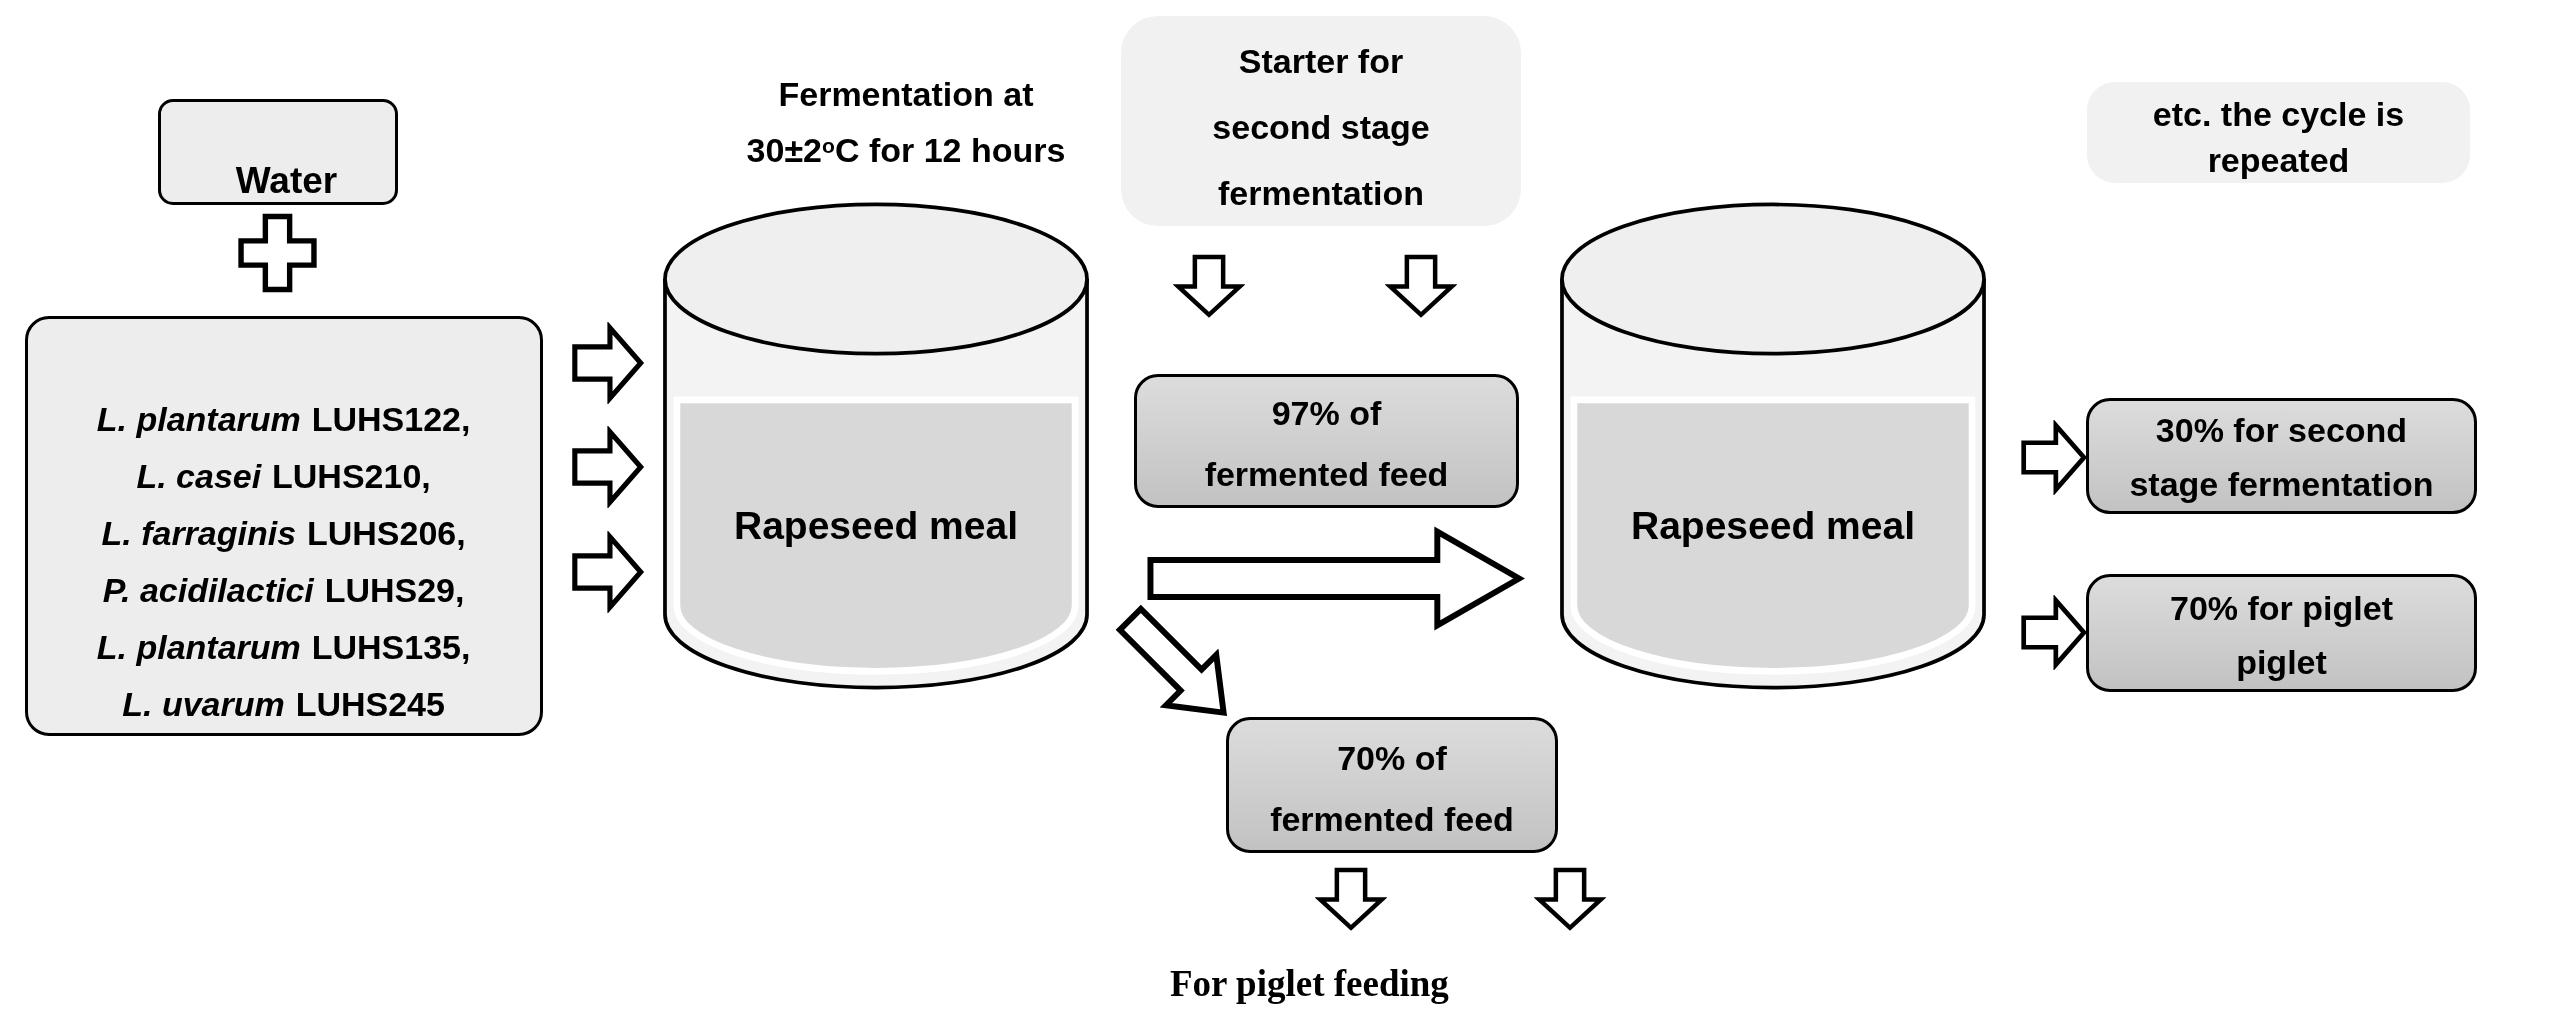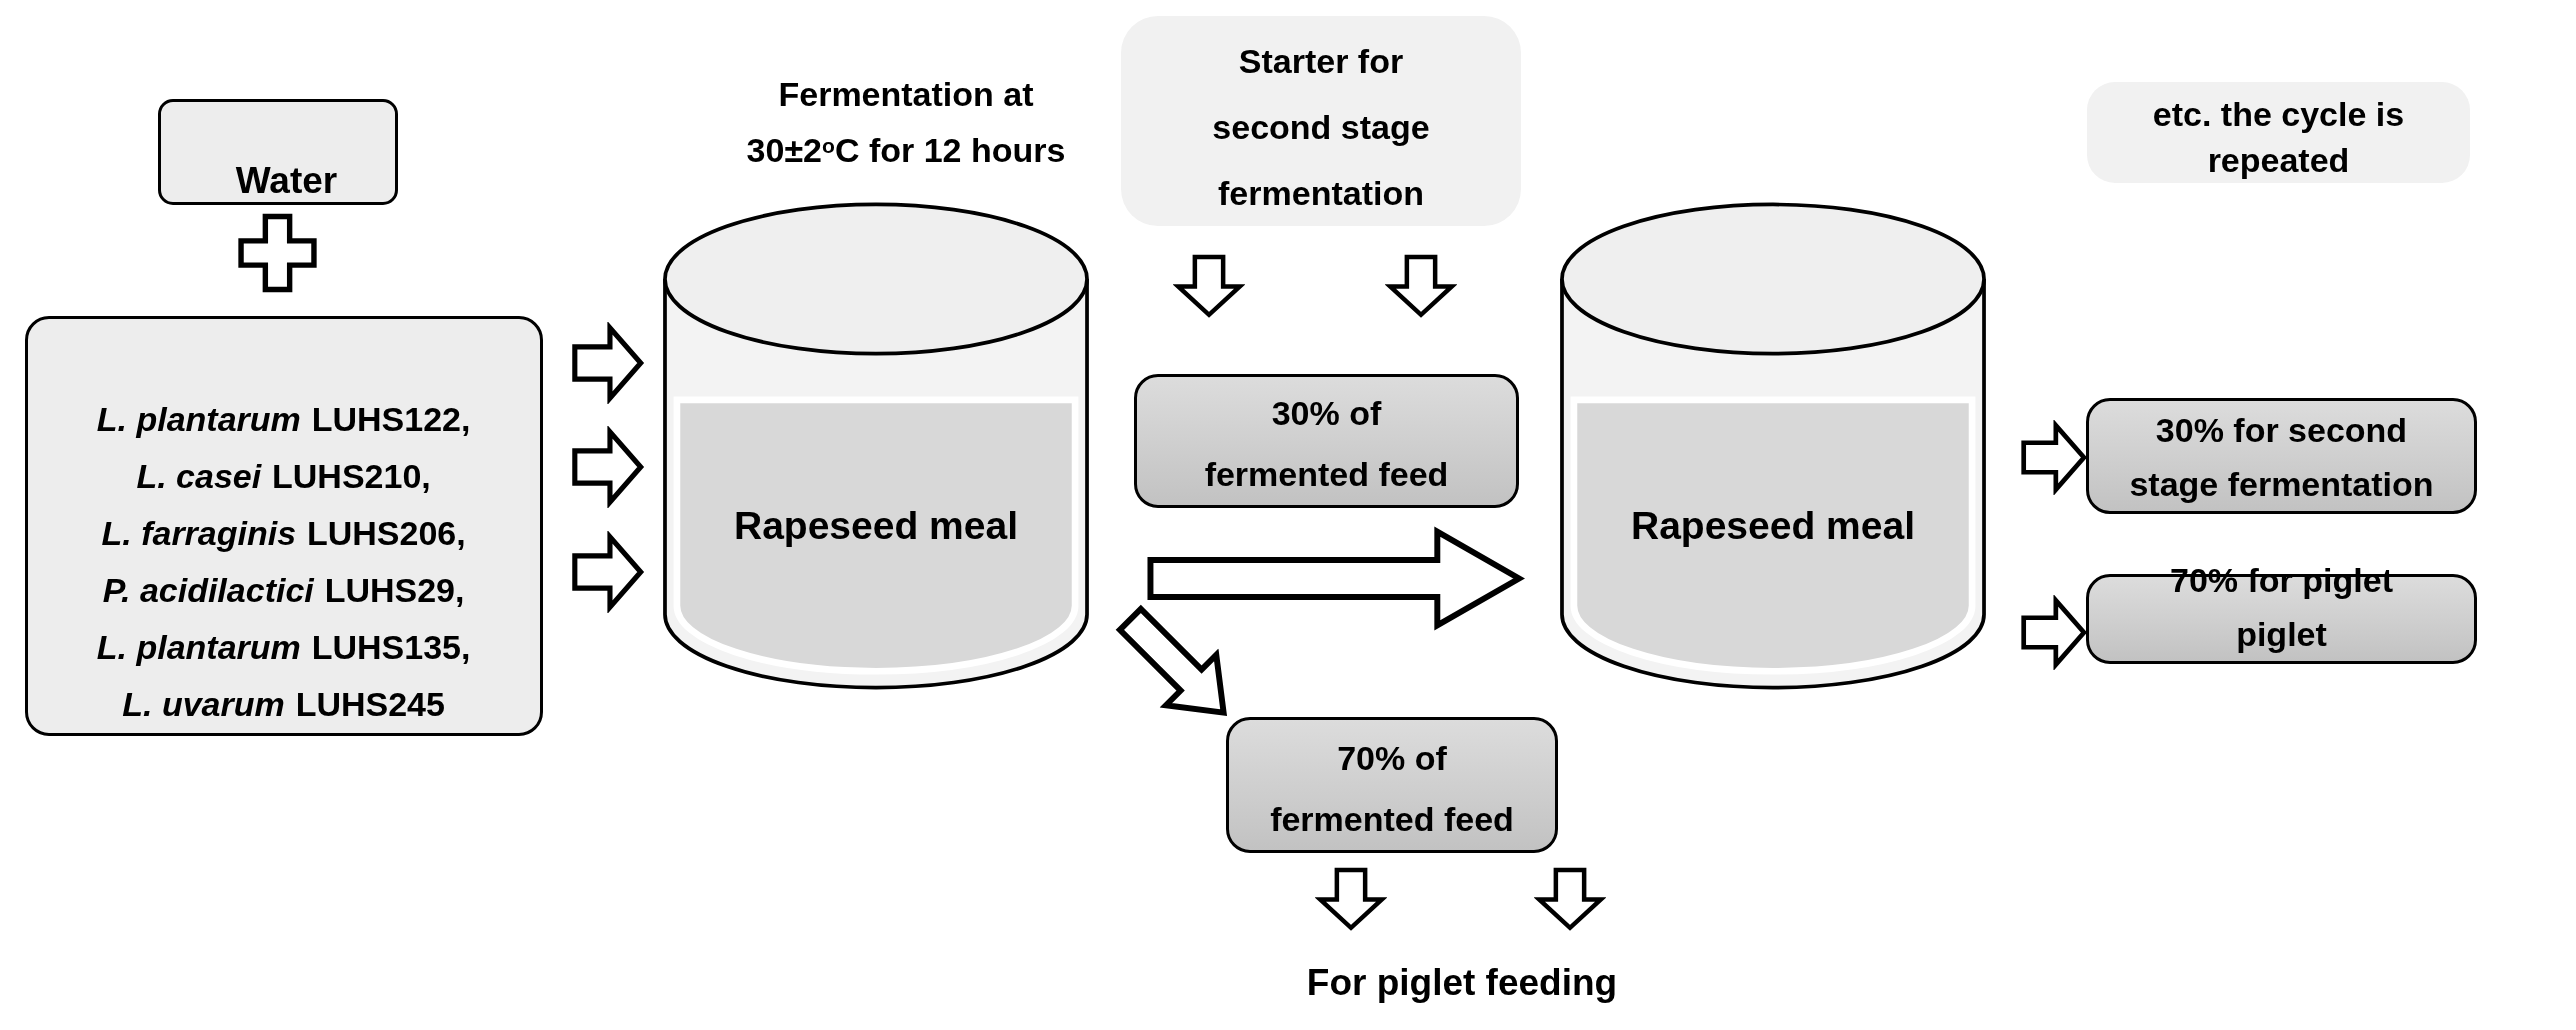--- a/index.html
+++ b/index.html
@@ -38,25 +38,25 @@
   .starter  { left:1121px; top:16.4px;  width:400px; height:210px; border-radius:37px;
               font-size:34px; line-height:66px; }
   .feed30   { left:1134px; top:374px; width:385px; height:134px; border-radius:24px;
               font-size:34px; line-height:61px; }
   .feed70   { left:1226px; top:717px; width:332px; height:136px; border-radius:24px;
               font-size:34px; line-height:61px; }
   .etcbox   { left:2087px; top:82px; width:383px; height:101px; border-radius:28px;
               font-size:34px; line-height:46px; }
   .r30      { left:2086px; top:398px; width:391px; height:116px; border-radius:24px;
               font-size:34px; line-height:54px; }
-  .r70      { left:2086px; top:574px; width:391px; height:90px; border-radius:24px;
+  .r70      { left:2086px; top:574px; width:391px; height:118px; border-radius:24px;
               font-size:34px; line-height:54px; }
 
   .tank-label { position:absolute; text-align:center; font-size:39px; }
-  .piglet-label { left:1231px; top:962px; width:462px; text-align:center; font-size:37px; }
+  .piglet-label { left:1170px; top:962px; width:462px; text-align:left; font-size:37px;font-family:Liberation Serif, serif; }
 
   .icon polygon {
     fill:#ffffff;
     stroke:var(--outline);
     stroke-width:7;
     stroke-linejoin:miter;
   }
   .icon.thick polygon { stroke-width:8; }
   .diag { transform:rotate(-45deg); transform-origin:50% 50%; }
 
@@ -127,21 +127,21 @@
   </div>
 
   <svg class="abs icon" style="left:1173px; top:250px;" width="72" height="73" viewBox="0 0 112 100">
     <polygon points="34,4 78,4 78,50 104,50 56,94 8,50 34,50"></polygon>
     </svg>
   <svg class="abs icon" style="left:1385px; top:250px;" width="72" height="73" viewBox="0 0 112 100">
     <polygon points="34,4 78,4 78,50 104,50 56,94 8,50 34,50"></polygon>
     </svg>
 
   <div class="box gray-border feed30">
-    <div>30% of</div>
+    <div>97% of</div>
     <div>fermented feed</div>
   </div>
 
   <svg class="abs icon thick" style="left:1146px; top:522px;" width="379" height="113" viewBox="0 0 510 152">
     <polygon points="6,51 392,51 392,13 502,76 392,139 392,101 6,101"></polygon>
     </svg>
 
   <svg class="abs icon thick diag" style="left:1136px; top:595px;" width="83" height="143" viewBox="0 0 112 192">
     <polygon points="36,6 76,6 76,122 104,122 56,184 8,122 36,122"></polygon>
     </svg>

